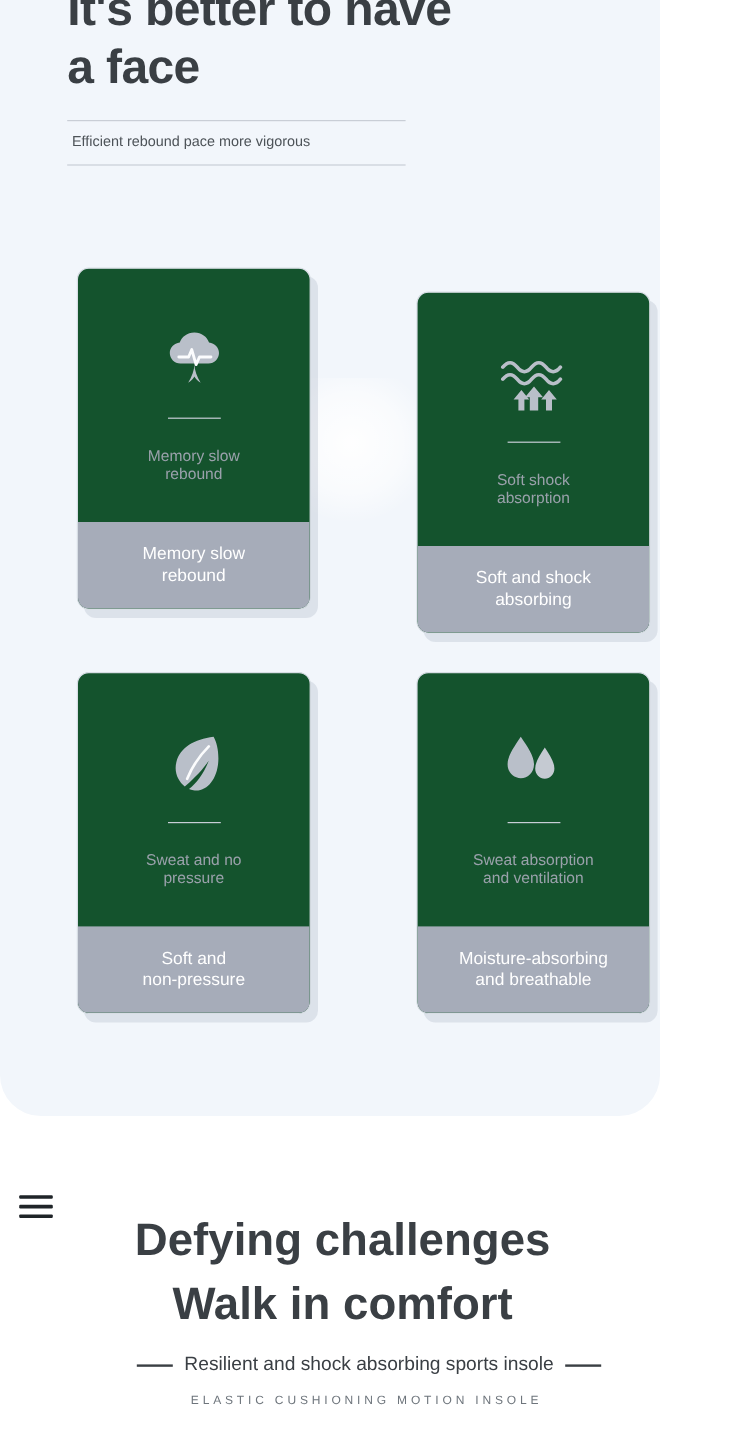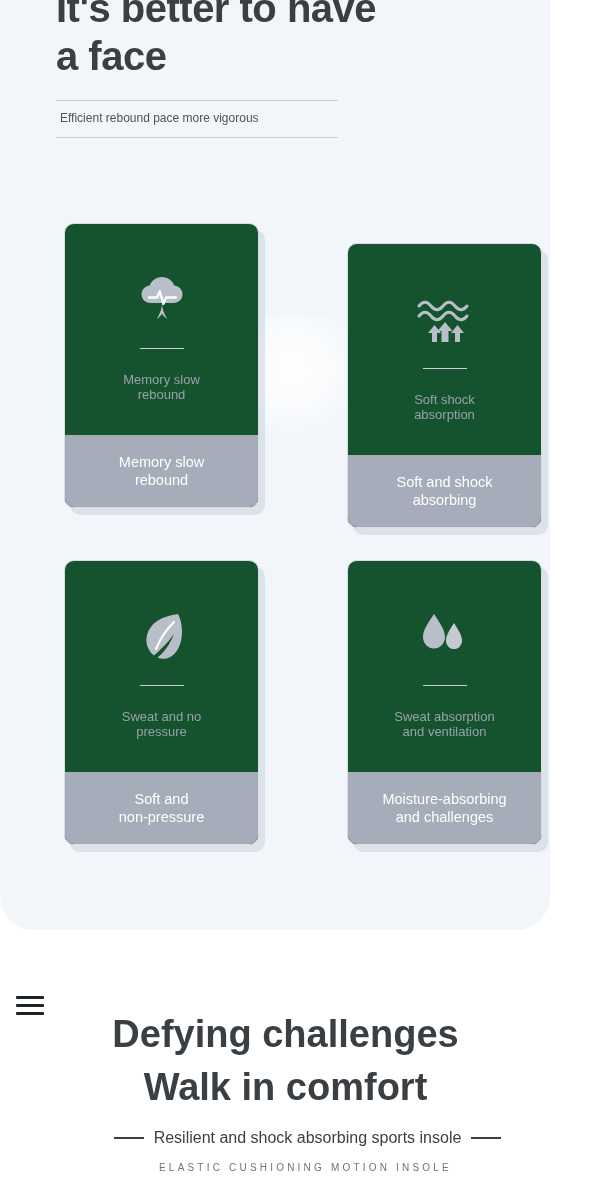--- a/index.html
+++ b/index.html
@@ -295,21 +295,21 @@
         <svg width="58" height="54" viewBox="0 0 58 54" fill="none">
           <path d="M18 5C12 14 7 21 7 28c0 6.6 5 11.5 11 11.5S29 34.6 29 28c0-7-5-14-11-23z" fill="#b9bfc9"></path>
           <path d="M38 14c-4.5 7-8 12.3-8 17.4 0 4.9 3.6 8.6 8 8.6s8-3.7 8-8.6C46 26.3 42.5 21 38 14z" fill="#c5cad2"></path>
         </svg>
       </div>
       <div class="card-divider"></div>
       <div class="card-caption">Sweat absorption
 and ventilation</div>
       <div class="card-footer">
         <span>Moisture-absorbing
-and challenges</span>
+and breathable</span>
       </div>
     </div>
 
   </div>
 </div>
 
 <div class="bottom">
 
   <div class="hamburger">
     <i></i>

